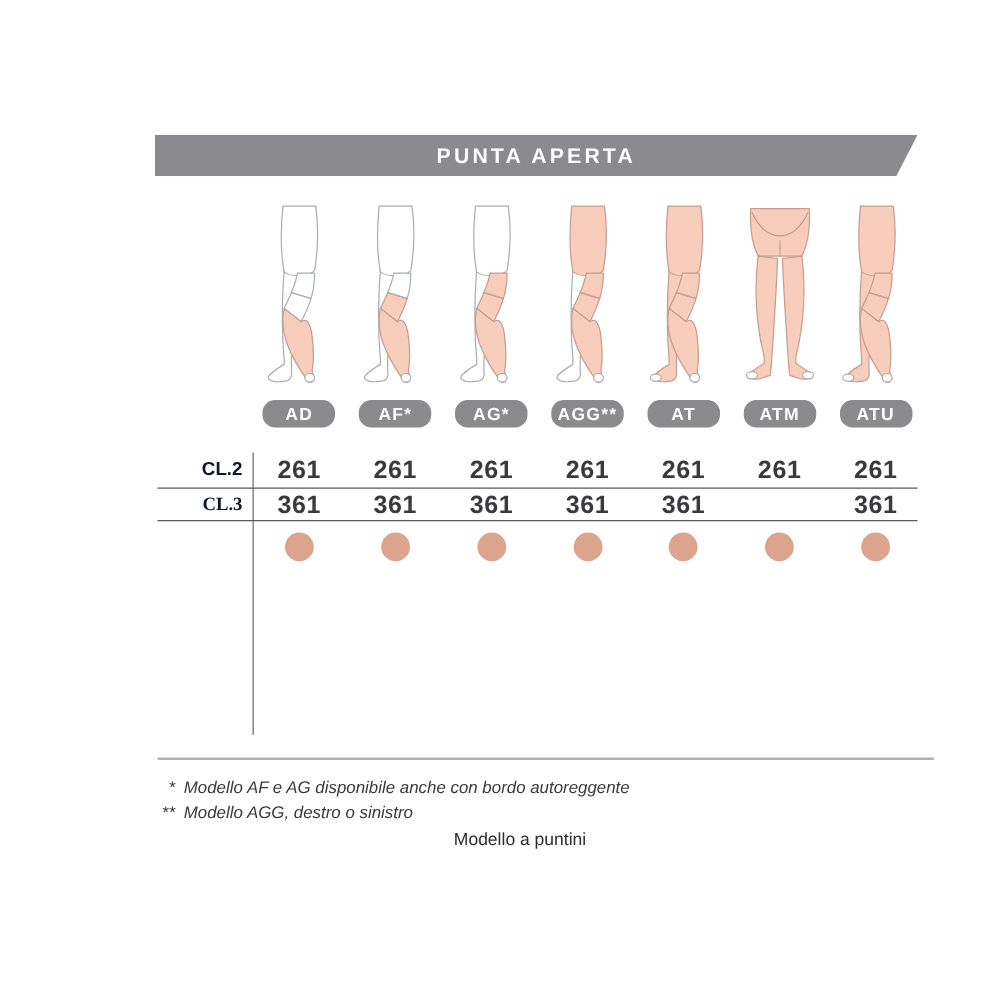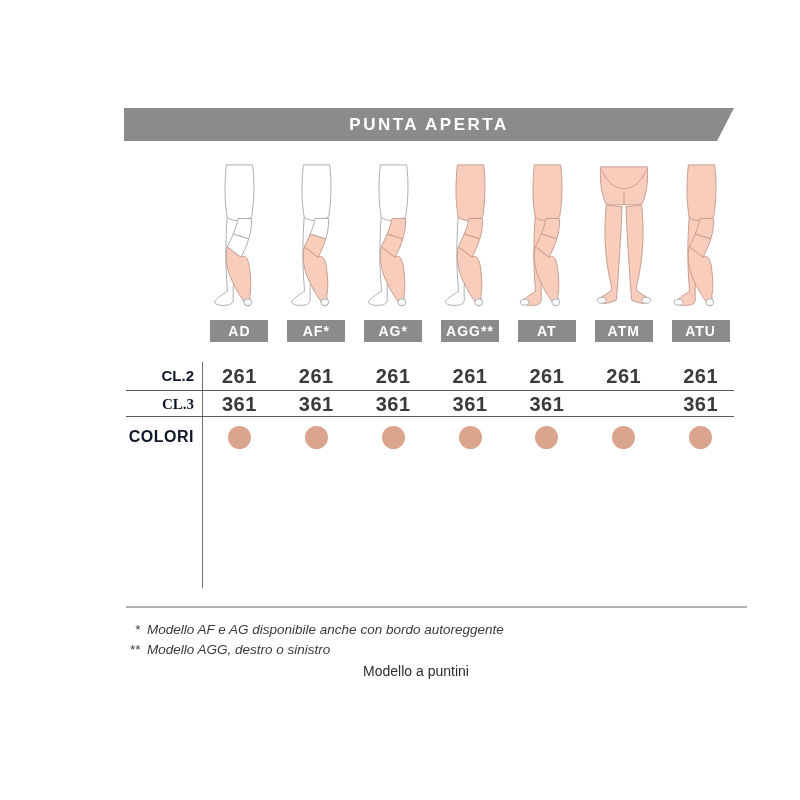--- a/index.html
+++ b/index.html
@@ -13,21 +13,21 @@
   .banner span{color:#ffffff;font-weight:bold;font-size:17px;letter-spacing:2.5px;}
 
   
   .colgrid{position:absolute;left:185px;width:538px;display:flex;}
   .colgrid > div{flex:1 1 0;display:flex;align-items:center;justify-content:center;}
 
   .figs{top:160px;height:152px;}
   .labels{top:320px;height:22px;}
   .model-box{width:58px;height:22px;background:#8b8b8e;color:#fff;
              display:flex;align-items:center;justify-content:center;
-             font-weight:bold;font-size:14px;letter-spacing:1px;}
+             font-weight:bold;font-size:14px;letter-spacing:1px;border-radius:10px;}
 
   .cl2row{top:362px;height:28px;}
   .cl3row{top:391px;height:26px;}
   .dotrow{top:420px;height:34px;}
   .num{font-weight:bold;font-size:20px;letter-spacing:0.5px;color:#3a3a3c;}
   .dot{width:23px;height:23px;border-radius:50%;background:#dba48c;}
 
   
   .rowlabel{position:absolute;text-align:right;font-weight:bold;color:#0f172a;}
   .lbl-cl2{left:90px;top:362px;width:88px;height:28px;line-height:28px;font-size:15px;}
@@ -190,21 +190,20 @@
         <span class="model-box">ATU</span>
       </div>
   </div>
 
   <div class="vrule"></div>
   <div class="hrule hr1"></div>
   <div class="hrule hr2"></div>
 
   <div class="rowlabel lbl-cl2">CL.2</div>
   <div class="rowlabel lbl-cl3">CL.3</div>
-  <div class="rowlabel lbl-colori">COLORI</div>
 
   <div class="colgrid cl2row">
     <div>
         <span class="num">261</span>
       </div>
     <div>
         <span class="num">261</span>
       </div>
     <div>
         <span class="num">261</span>

